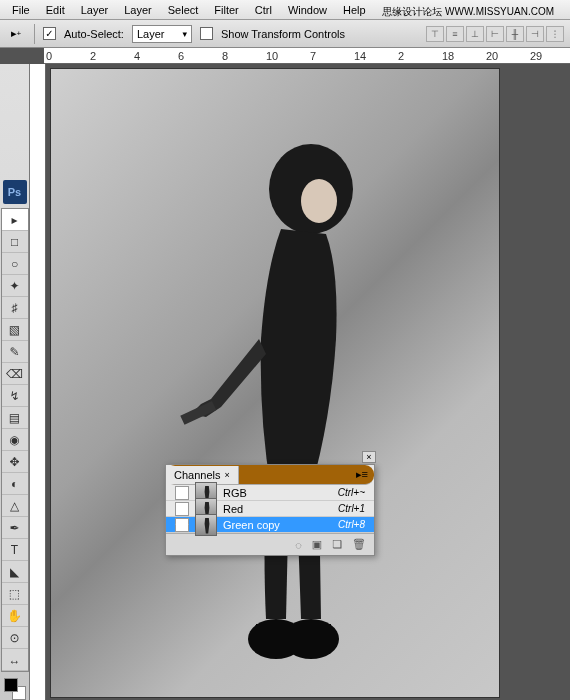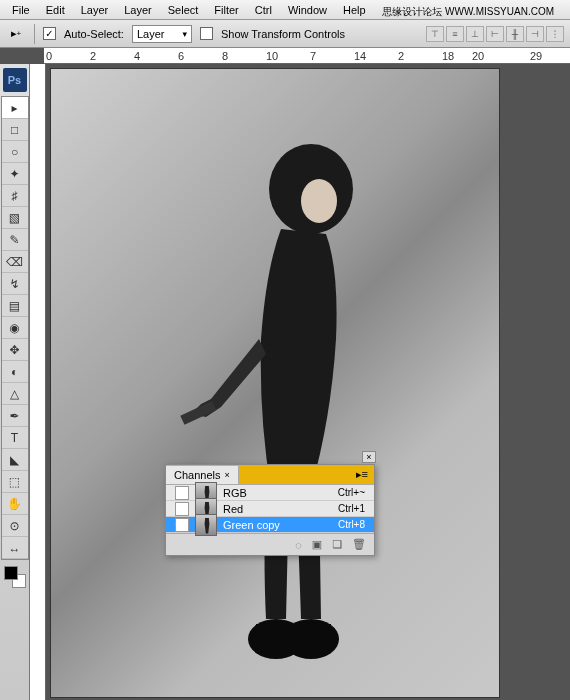--- a/index.html
+++ b/index.html
@@ -16,49 +16,49 @@
 .select-box { width: 60px; height: 18px; background: #fff; border: 1px solid #888; padding: 1px 4px; display: flex; align-items: center; justify-content: space-between; }
 .select-box::after { content: "▾"; font-size: 9px; }
 .align-icons { display: flex; gap: 2px; margin-left: auto; }
 .align-icons span { width: 18px; height: 16px; border: 1px solid #aaa; background: #ddd; display: flex; align-items: center; justify-content: center; font-size: 9px; color: #555; }
 
 .ruler-h { height: 16px; background: #fff; border-bottom: 1px solid #666; position: relative; font-size: 9px; color: #333; margin-left: 44px; overflow: hidden; }
 .ruler-h .tick { position: absolute; top: 2px; }
 
 .main-area { display: flex; height: calc(100% - 64px); }
 
-.sidebar { width: 30px; background: linear-gradient(#e0e0e0, #c8c8c8); border-right: 1px solid #777; display: flex; flex-direction: column; align-items: center; padding-top: 4px; }
+.sidebar { width: 30px; background: linear-gradient(#e0e0e0, #c8c8c8); border-right: 1px solid #777; display: flex; flex-direction: column; align-items: center; padding-top: 4px; justify-content: flex-end; }
 .ps-logo { width: 24px; height: 24px; background: #1a3d6e; color: #8cb4e8; display: flex; align-items: center; justify-content: center; font-weight: bold; font-size: 11px; border-radius: 2px; margin-bottom: 4px; }
 .toolbox { width: 28px; background: #d8d8d8; border: 1px solid #888; display: flex; flex-direction: column; }
 .tool { width: 26px; height: 22px; display: flex; align-items: center; justify-content: center; border-bottom: 1px solid #bbb; color: #333; font-size: 12px; cursor: pointer; }
 .tool.active { background: #fff; }
 .swatches { margin-top: 6px; width: 22px; height: 22px; position: relative; }
 .swatch-fg { width: 14px; height: 14px; background: #000; border: 1px solid #888; position: absolute; top: 0; left: 0; }
 .swatch-bg { width: 14px; height: 14px; background: #fff; border: 1px solid #888; position: absolute; bottom: 0; right: 0; }
 
 .canvas-wrap { flex: 1; position: relative; background: #535353; }
 .ruler-v { width: 16px; background: #fff; border-right: 1px solid #666; position: absolute; left: 0; top: 0; bottom: 0; }
 .canvas { position: absolute; left: 20px; top: 4px; width: 450px; height: 630px; background: linear-gradient(135deg, #d0d0d0, #a0a0a0 40%, #888 50%, #bbb 70%, #c8c8c8); border: 1px solid #333; }
 .figure { position: absolute; left: 120px; top: 70px; width: 230px; height: 540px; }
 .figure svg { width: 100%; height: 100%; }
 
 .panel { position: absolute; left: 135px; top: 400px; width: 210px; background: #e8e8e8; border: 1px solid #888; box-shadow: 2px 2px 6px rgba(0,0,0,0.3); }
-.panel-tab { display: flex; align-items: center; border-bottom: 1px solid #aaa; background: #eab308; height: 20px; }
+.panel-tab { display: flex; align-items: center; border-bottom: 1px solid #aaa; background: #a16207; height: 20px; border-radius: 9px; }
 .panel-tab .tab { padding: 3px 8px; background: #e8e8e8; border-right: 1px solid #aaa; display: flex; align-items: center; gap: 2px; }
 .panel-tab .tab-close { font-size: 9px; margin-left: 2px; }
 .panel-tab .menu-btn { margin-left: auto; padding: 0 6px; }
 .panel-close { position: absolute; right: -2px; top: -14px; width: 14px; height: 12px; background: #ddd; border: 1px solid #888; font-size: 9px; display: flex; align-items: center; justify-content: center; }
 .channel-row { display: flex; align-items: center; height: 16px; border-bottom: 1px solid #ccc; padding: 0 9px; gap: 6px; }
 .channel-row.selected { background: #3399ff; color: #fff; }
 .vis-box { width: 14px; height: 14px; border: 1px solid #999; background: #fff; display: flex; align-items: center; justify-content: center; }
 .eye { font-size: 11px; }
 .thumb { width: 22px; height: 22px; background: linear-gradient(#ccc, #888); border: 1px solid #666; position: relative; }
 .thumb::after { content: ""; position: absolute; left: 8px; top: 3px; width: 6px; height: 16px; background: #222; clip-path: polygon(20% 0, 80% 0, 90% 40%, 70% 100%, 30% 100%, 10% 40%); }
 .channel-name { flex: 1; }
-.channel-short { font-size: 10px; }
+.channel-short { font-size: 10px; font-style: italic; }
 .panel-footer { height: 22px; background: #d8d8d8; border-top: 1px solid #aaa; display: flex; align-items: center; justify-content: flex-end; gap: 10px; padding: 0 8px; }
 .panel-footer span { font-size: 11px; color: #555; }
 </style>
 </head>
 <body>
 
 <div class="menubar">
   <span>File</span>
   <span>Edit</span>
   <span>Layer</span>
@@ -96,21 +96,21 @@
   <span class="tick" style="left:2px">0</span>
   <span class="tick" style="left:46px">2</span>
   <span class="tick" style="left:90px">4</span>
   <span class="tick" style="left:134px">6</span>
   <span class="tick" style="left:178px">8</span>
   <span class="tick" style="left:222px">10</span>
   <span class="tick" style="left:266px">7</span>
   <span class="tick" style="left:310px">14</span>
   <span class="tick" style="left:354px">2</span>
   <span class="tick" style="left:398px">18</span>
-  <span class="tick" style="left:428px">20</span>
+  <span class="tick" style="left:442px">20</span>
   <span class="tick" style="left:486px">29</span>
 </div>
 
 <div class="main-area">
   <div class="sidebar">
     <div class="ps-logo">Ps</div>
     <div class="toolbox">
       <div class="tool active">▸</div>
       <div class="tool">□</div>
       <div class="tool">○</div>

